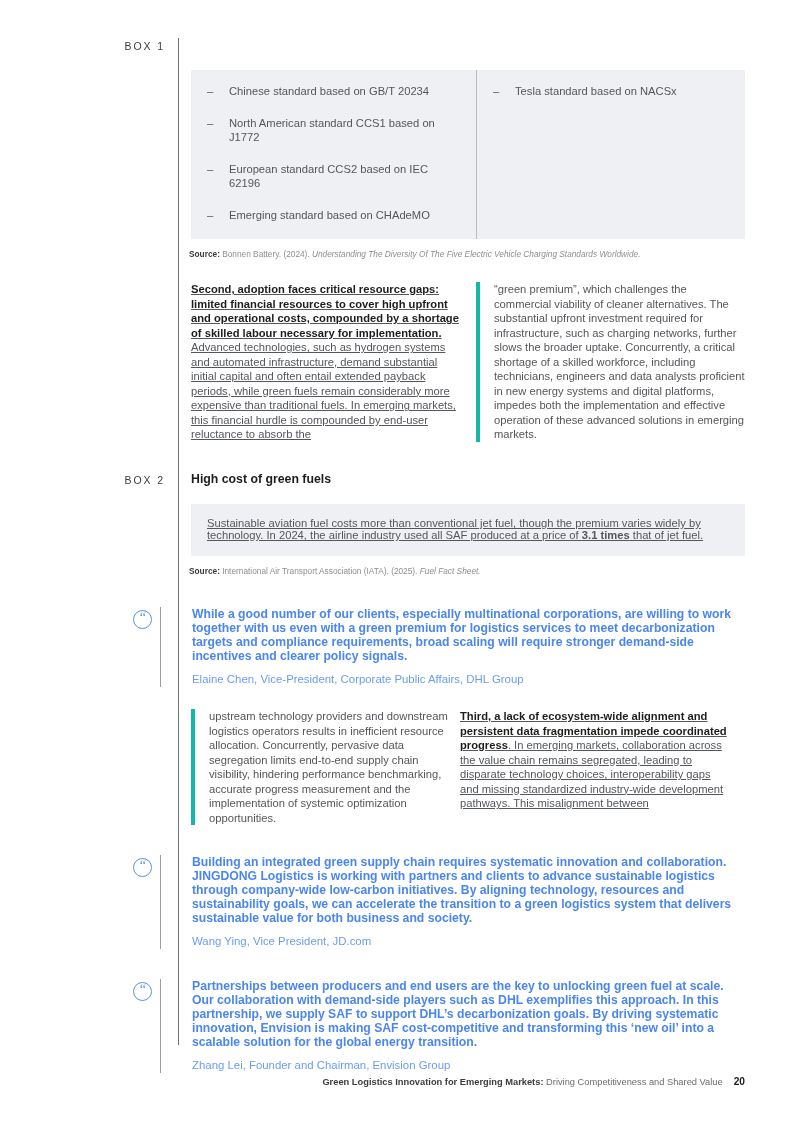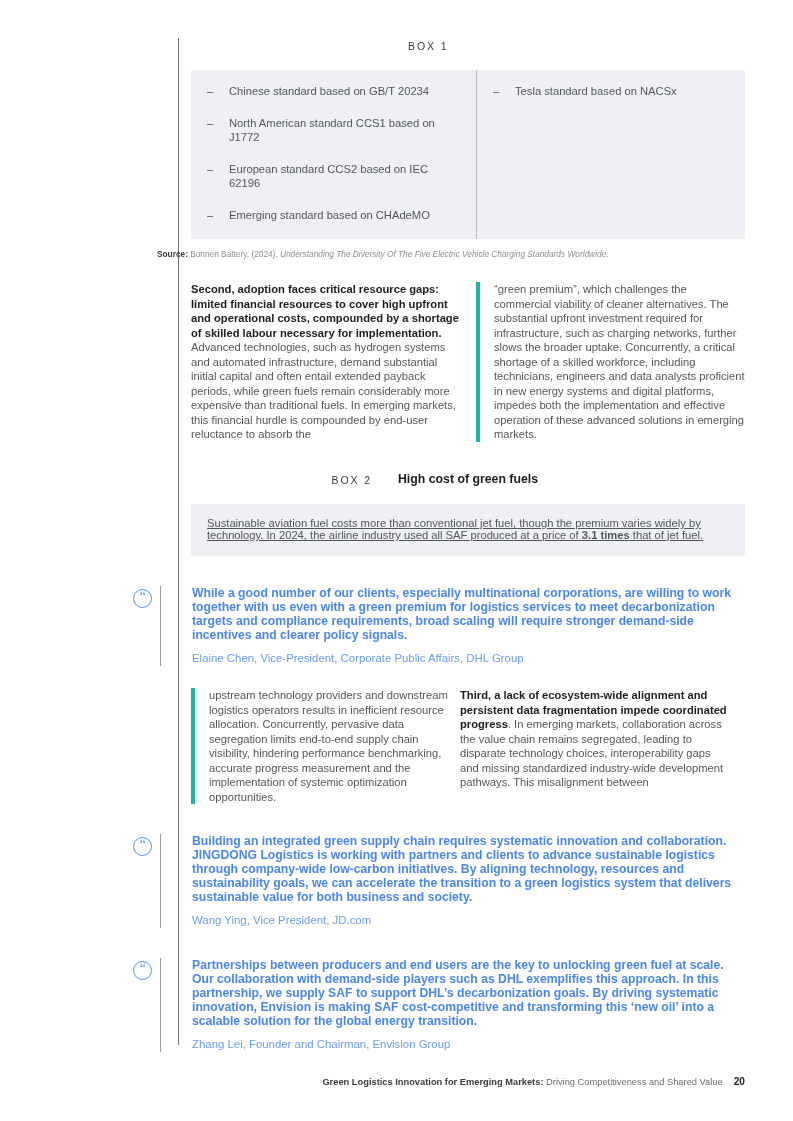--- a/index.html
+++ b/index.html
@@ -37,21 +37,20 @@
     left: 120px;
     top: 38px;
     width: 625px;
   }
 
   
   .labeled-row {
     position: relative;
     display: flex;
     align-items: flex-start;
-    justify-content: center;
   }
   .box-label {
     width: 58px;
     flex: 0 0 58px;
     text-align: right;
     padding-right: 13px;
     font-size: 10.5px;
     letter-spacing: 1.9px;
     color: #3c3c3b;
     line-height: 15px;
@@ -115,21 +114,21 @@
     font-size: 11.2px;
     line-height: 14.6px;
     color: #53565a;
     margin: 0;
   }
 
   .shaded-plain .box-para { line-height: 12px; text-decoration: underline; }
 
   
   .source {
-    margin-left: 24px;
+    margin-left: 56px;
     padding-left: 13px;
     margin-top: 9px;
     font-size: 8.3px;
     line-height: 12px;
     color: #8b8e93;
   }
   .source b { color: #3c3c3b; font-weight: bold; }
   .source i { font-style: italic; }
 
   
@@ -140,20 +139,21 @@
   }
   .body-cols .bcol {
     font-size: 11.2px;
     line-height: 14.55px;
     color: #53565a;
   }
   .body-cols .bcol.left {
     width: 285px;
     flex: 0 0 285px;
     padding-right: 14px;
+    text-decoration: underline;
   }
   .body-cols .bcol.right {
     flex: 1 1 auto;
     padding-left: 14px;
     border-left: 4px solid #14b8a6;
   }
   .body-cols p { margin: 0; }
   .body-cols b { color: #1d1d1b; font-weight: bold; }
 
   
@@ -293,20 +293,23 @@
     </div>
 
     <div class="sp-16"></div>
 
     <div class="box-wrap">
       <div class="shaded shaded-plain">
         <p class="box-para"><span>Sustainable aviation fuel costs more than conventional jet fuel, though the premium varies widely by technology. In 2024, the airline industry used all SAF produced at a price of </span><b>3.1 times</b><span> that of jet fuel.</span></p>
       </div>
     </div>
 
+    <div class="source">
+      <b>Source:</b><span> International Air Transport Association (IATA). (2025). </span><i>Fuel Fact Sheet.</i>
+    </div>
 
     <div class="sp-30"></div>
 
     <div class="quote-block">
       <div class="quote-icon">
           <span>“</span>
         </div>
       <p class="quote-text">While a good number of our clients, especially multinational corporations, are willing to work together with us even with a green premium for logistics services to meet decarbonization targets and compliance requirements, broad scaling will require stronger demand-side incentives and clearer policy signals.</p>
       <p class="quote-attr">Elaine Chen, Vice-President, Corporate Public Affairs, DHL Group</p>
     </div>

